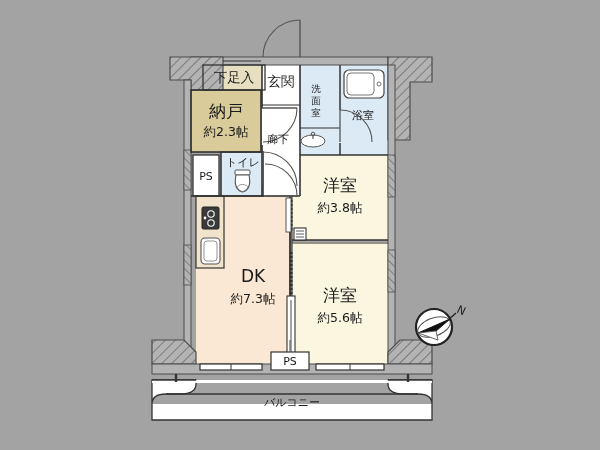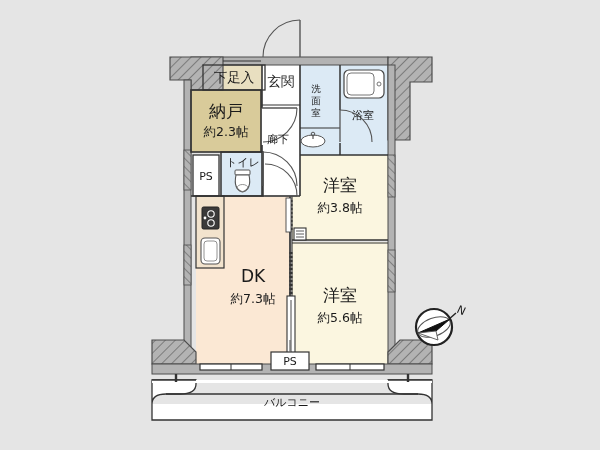--- a/index.html
+++ b/index.html
@@ -10,21 +10,21 @@
   body {
     width: 600px;
     height: 450px;
     overflow: hidden;
     font-family: "DejaVu Sans", "Liberation Sans", sans-serif;
   }
   #floorplan-root {
     position: relative;
     width: 600px;
     height: 450px;
-    background: #e5e5e5;
+    background: #a3a3a3;
   }
   #plan-svg {
     position: absolute;
     left: 0;
     top: 0;
     display: block;
   }
   .room-label {
     font-family: "DejaVu Sans", "Liberation Sans", sans-serif;
     fill: #1a1a1a;

